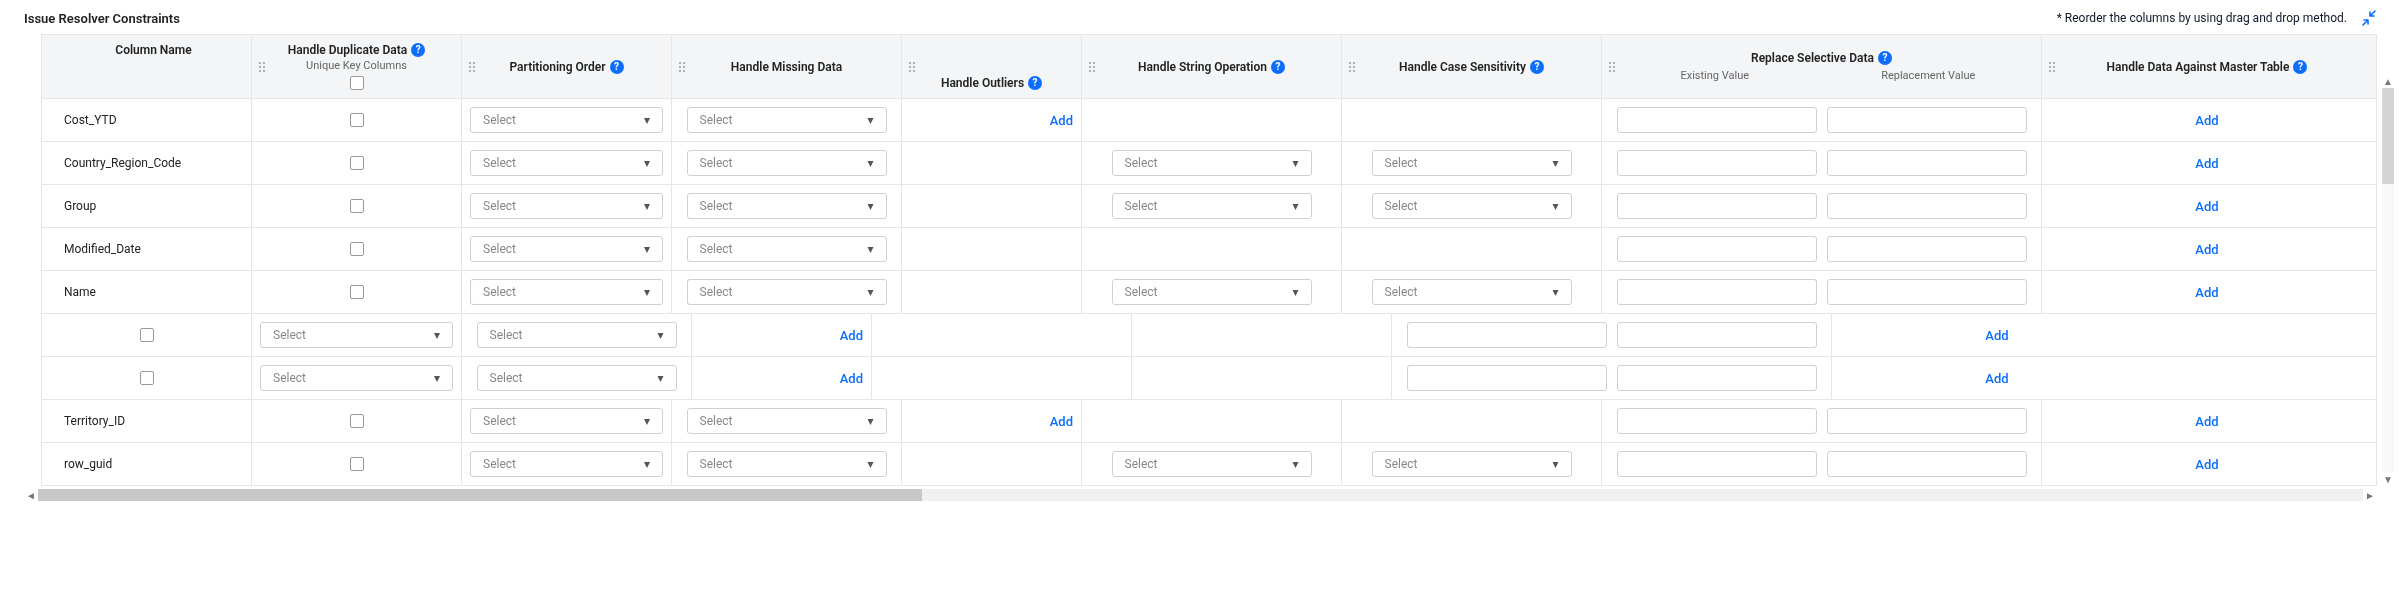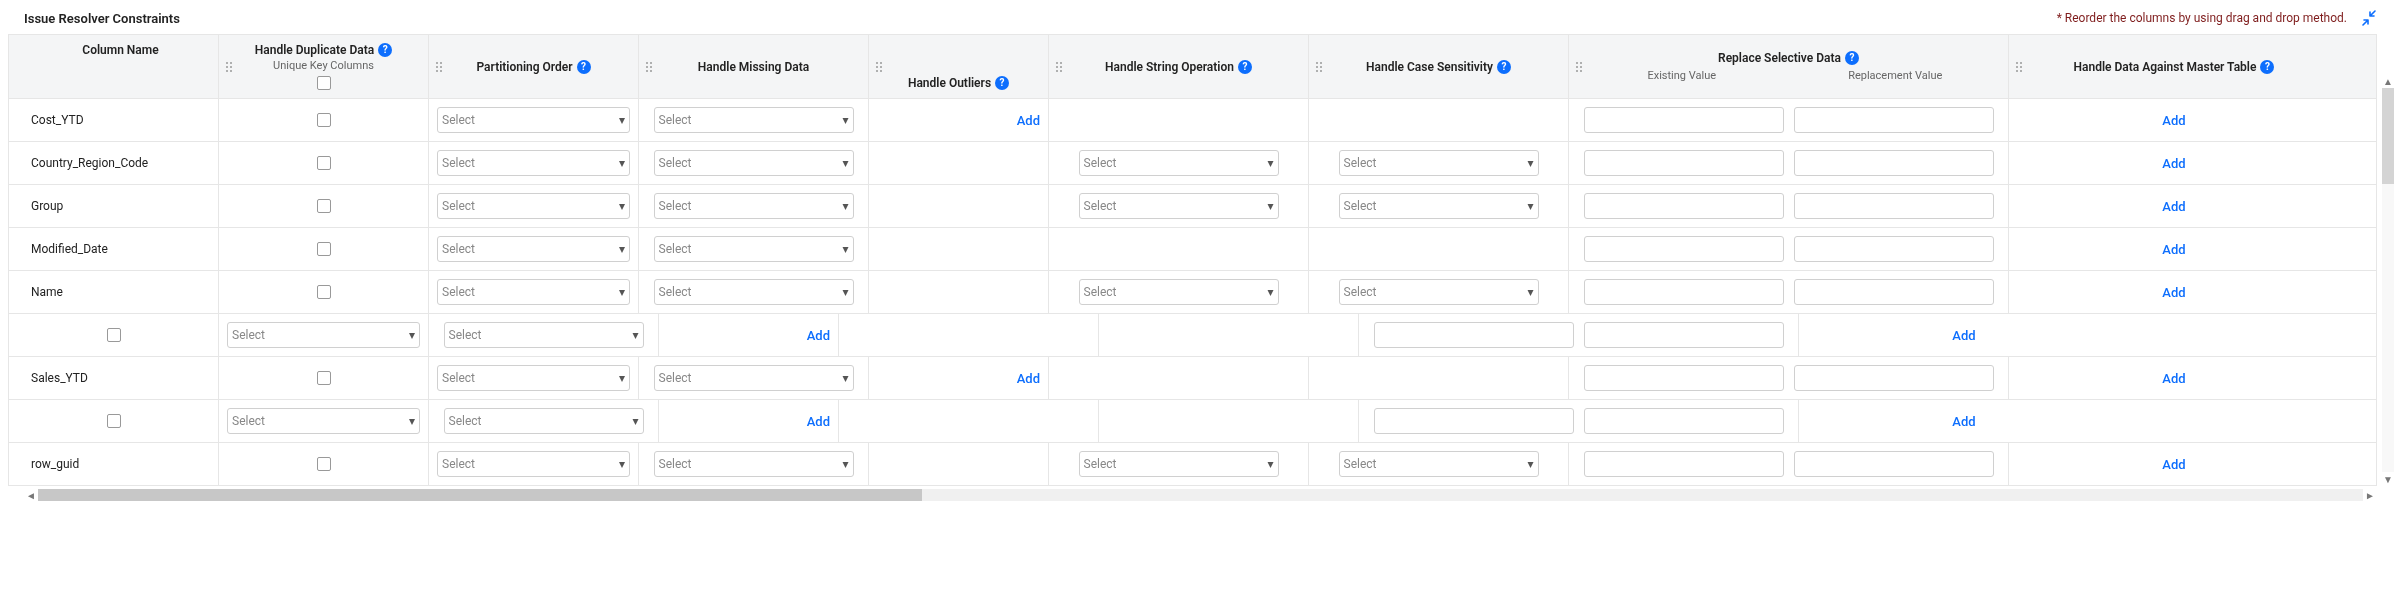--- a/index.html
+++ b/index.html
@@ -22,25 +22,25 @@
     font-weight: 600;
     color: #222;
   }
   .right-head {
     display: flex;
     align-items: center;
     gap: 14px;
   }
   .hint-text {
     font-size: 12px;
-    color: #7f1d1d;
+    color: #0f172a;
   }
   .collapse-icon svg { display:block; }
   .grid-wrap {
-    margin: 0 24px 0 8px;
+    margin: 0 24px 0 41px;
     border: 1px solid #e6e6e6;
     overflow: hidden;
   }
   .thead {
     background: #f4f5f6;
     display: flex;
     min-height: 62px;
   }
   .th, .td {
     border-right: 1px solid #e6e6e6;
@@ -92,21 +92,21 @@
   .td.colname { justify-content:flex-start; padding-left:22px; font-weight:400; font-size:12px; color:#222; }
   .select-ctrl {
     width: 100%;
     max-width: 200px;
     background:#fff;
     border:1px solid #d0d0d0;
     border-radius:3px;
     display:flex;
     align-items:center;
     justify-content:space-between;
-    padding:5px 4px;
+    padding:5px 12px;
     color:#888;
     font-size:12px;
   }
   .select-ctrl .caret { color:#555; }
   .input-ctrl {
     width:100%;
     max-width:200px;
     background:#fff;
     border:1px solid #d0d0d0;
     border-radius:3px;
@@ -551,21 +551,20 @@
             <div class="pair">
               <div class="input-ctrl"></div>
               <div class="input-ctrl"></div>
             </div>
           </div>
           <div class="td w-master" style="border-right:none">
             <span class="link-add">Add</span>
           </div>
         </div>
         <div class="row">
-          <div class="td colname w-colname">Sales_YTD</div>
           <div class="td w-dup">
             <input type="checkbox" class="chk-fallback" style="">
           </div>
           <div class="td w-part">
             <div class="select-ctrl">
               <span>Select</span>
               <span class="caret">▾</span>
             </div>
           </div>
           <div class="td w-miss">
@@ -583,20 +582,21 @@
             <div class="pair">
               <div class="input-ctrl"></div>
               <div class="input-ctrl"></div>
             </div>
           </div>
           <div class="td w-master" style="border-right:none">
             <span class="link-add">Add</span>
           </div>
         </div>
         <div class="row">
+          <div class="td colname w-colname">Territory_ID</div>
           <div class="td w-dup">
             <input type="checkbox" class="chk-fallback" style="">
           </div>
           <div class="td w-part">
             <div class="select-ctrl">
               <span>Select</span>
               <span class="caret">▾</span>
             </div>
           </div>
           <div class="td w-miss">

